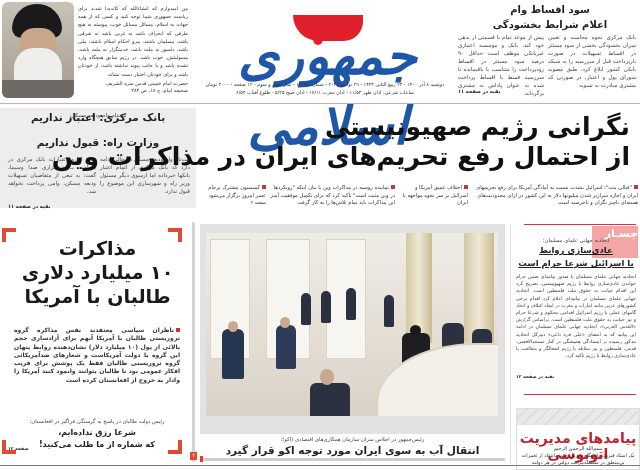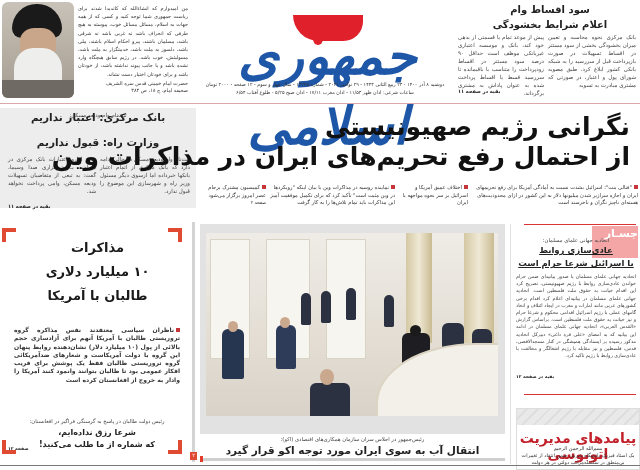--- a/index.html
+++ b/index.html
@@ -71,21 +71,21 @@
 
   
   #tal-box { left: 0; top: 222px; width: 196px; height: 240px; }
   .corner { position:absolute; width: 14px; height: 14px; border-color:#e14a32; border-style: solid; }
   #c-tl { left: 2px; top: 6px; border-width: 4px 0 0 4px; }
   #c-tr { right: 14px; top: 6px; border-width: 4px 4px 0 0; }
   #c-bl { left: 2px; bottom: 8px; border-width: 0 0 4px 4px; }
   #c-br { right: 14px; bottom: 8px; border-width: 0 4px 4px 0; }
   #tal-vline { left: 192px; top: 222px; width: 3px; height: 240px; background:#d4d4d4; }
   #tal-page { left: 190px; top: 452px; width: 7px; height: 8px; background:#e14a32; color:#fff; font-size:5px; text-align:center; }
-  #tal-title { left: 20px; top: 236px; width: 155px; text-align:center; font-size: 13px; font-weight: bold; line-height: 24px; color:#1a1a1a; }
+  #tal-title { left: 20px; top: 236px; width: 155px; text-align:center; font-size: 19px; font-weight: bold; line-height: 24px; color:#1a1a1a; }
   #tal-body { left: 14px; top: 326px; width: 166px; font-size: 6.1px; line-height: 8.3px; color:#333; font-weight: bold; }
   #tal-body .sq { display:inline-block; width:4px; height:4px; background:#c5363a; margin-left:2px; }
   #tal-quote-kicker { left: 14px; top: 418px; width: 166px; text-align:center; font-size: 5.3px; color:#444; }
   #tal-quote1, #tal-quote2 { left: 14px; width: 166px; text-align:center; font-size: 8px; font-weight: bold; color:#222; }
   #tal-quote1 { top: 428px; }
   #tal-quote2 { top: 440px; }
   #tal-more { left: 8px; top: 446px; font-size: 4.5px; font-weight:bold; }
   #rc-tag { left: 592px; top: 226px; width: 46px; height: 32px; background:#f4a6a6; color:#fff; font-size: 11px; font-weight: bold; text-align:center; line-height:16px;padding-left:24px; }
   #rc-topline { left: 524px; top: 224px; width: 112px; height: 1px; background:#d33; }
   #rc-kicker { left: 515px; top: 237px; width: 122px; text-align:center; font-size: 5.3px; color:#444; }

